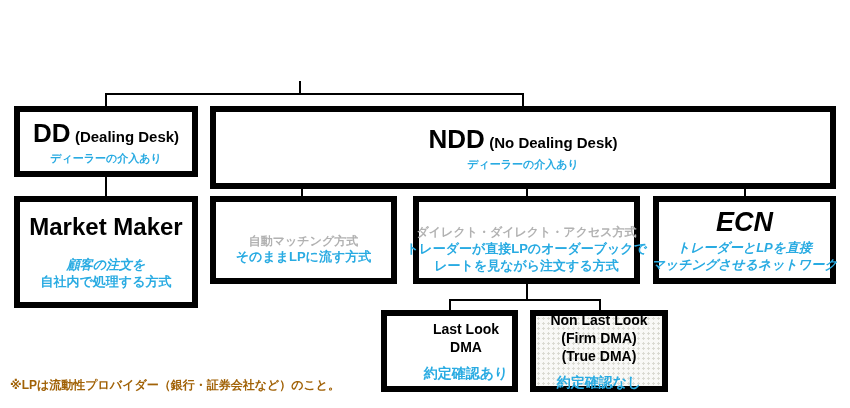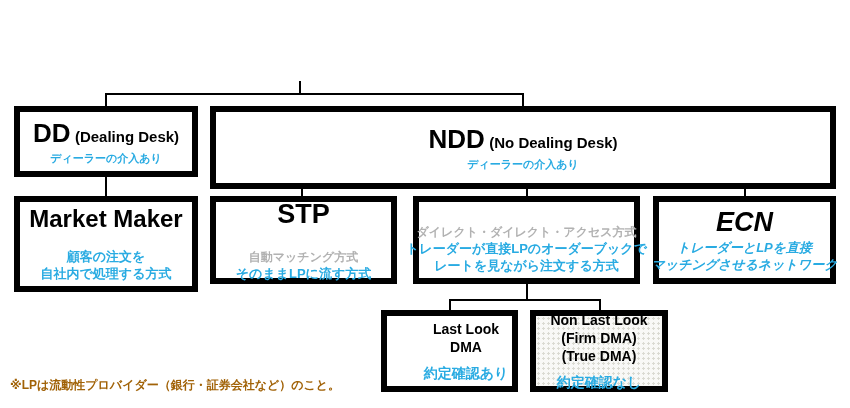--- a/index.html
+++ b/index.html
@@ -28,21 +28,21 @@
   }
   #connectors {
     position: absolute;
     left: 0; top: 0;
     width: 850px; height: 408px;
   }
   
   .fx-box   { left: 14px;  top: 18px;  width: 822px; height: 63px; }
   .dd-box   { left: 14px;  top: 106px; width: 184px; height: 71px; }
   .ndd-box  { left: 210px; top: 106px; width: 626px; height: 83px; }
-  .mm-box   { left: 14px;  top: 196px; width: 184px; height: 96px; }
+  .mm-box   { left: 14px;  top: 196px; width: 184px; height: 112px; }
   .stp-box  { left: 210px; top: 196px; width: 187px; height: 88px; }
   .dma-box  { left: 413px; top: 196px; width: 227px; height: 88px; }
   .ecn-box  { left: 653px; top: 196px; width: 183px; height: 88px; font-style: italic; }
   .ll-box   { left: 381px; top: 310px; width: 137px; height: 82px; padding-left: 33px; }
   .nll-box  { left: 530px; top: 310px; width: 138px; height: 82px; }
   .nll-box {
     background-color: #f8f8f6;
     background-image: radial-gradient(#dadad2 1px, transparent 1.2px);
     background-size: 5px 5px;
   }
@@ -50,21 +50,21 @@
   .fx-title   { font-size: 24px; color: #000; letter-spacing: 0.5px; }
   .head-line  { color: #000; white-space: nowrap; }
   .head-abbr  { font-size: 26px; }
   .head-full  { font-size: 15px; }
   .blue       { color: #29abe2; }
   .sub-blue   { font-size: 11px; margin-top: 2px; }
   .mm-title   { font-size: 24px; color: #000; white-space: nowrap; }
   .big-title  { font-size: 27px; color: #000; }
   .gray-line  { font-size: 12px; color: #b2b2b2; margin-top: 20px; white-space: nowrap; }
   .desc-line  { font-size: 13px; line-height: 1.35; white-space: nowrap; }
-  .mm-desc    { margin-top: 14px; }
+  .mm-desc    { margin-top: 14px; font-style: italic; }
   .small-title{ font-size: 14px; color: #000; line-height: 1.3; }
   .status     { font-size: 14px; margin-top: 9px; }
   .footnote {
     position: absolute;
     left: 10px; top: 377px;
     font-size: 12px;
     color: #a16207;
     white-space: nowrap;
   }
 </style>
@@ -103,21 +103,20 @@
     <div class="blue sub-blue">ディーラーの介入あり</div>
   </div>
 
   <div class="box mm-box">
     <div class="mm-title">Market Maker</div>
     <div class="blue desc-line mm-desc">顧客の注文を</div>
     <div class="blue desc-line">自社内で処理する方式</div>
   </div>
 
   <div class="box stp-box">
-    <div class="big-title">STP</div>
     <div class="gray-line">自動マッチング方式</div>
     <div class="blue desc-line">そのままLPに流す方式</div>
   </div>
 
   <div class="box dma-box">
     <div class="gray-line">ダイレクト・ダイレクト・アクセス方式</div>
     <div class="blue desc-line">トレーダーが直接LPのオーダーブックで</div>
     <div class="blue desc-line">レートを見ながら注文する方式</div>
   </div>
 

